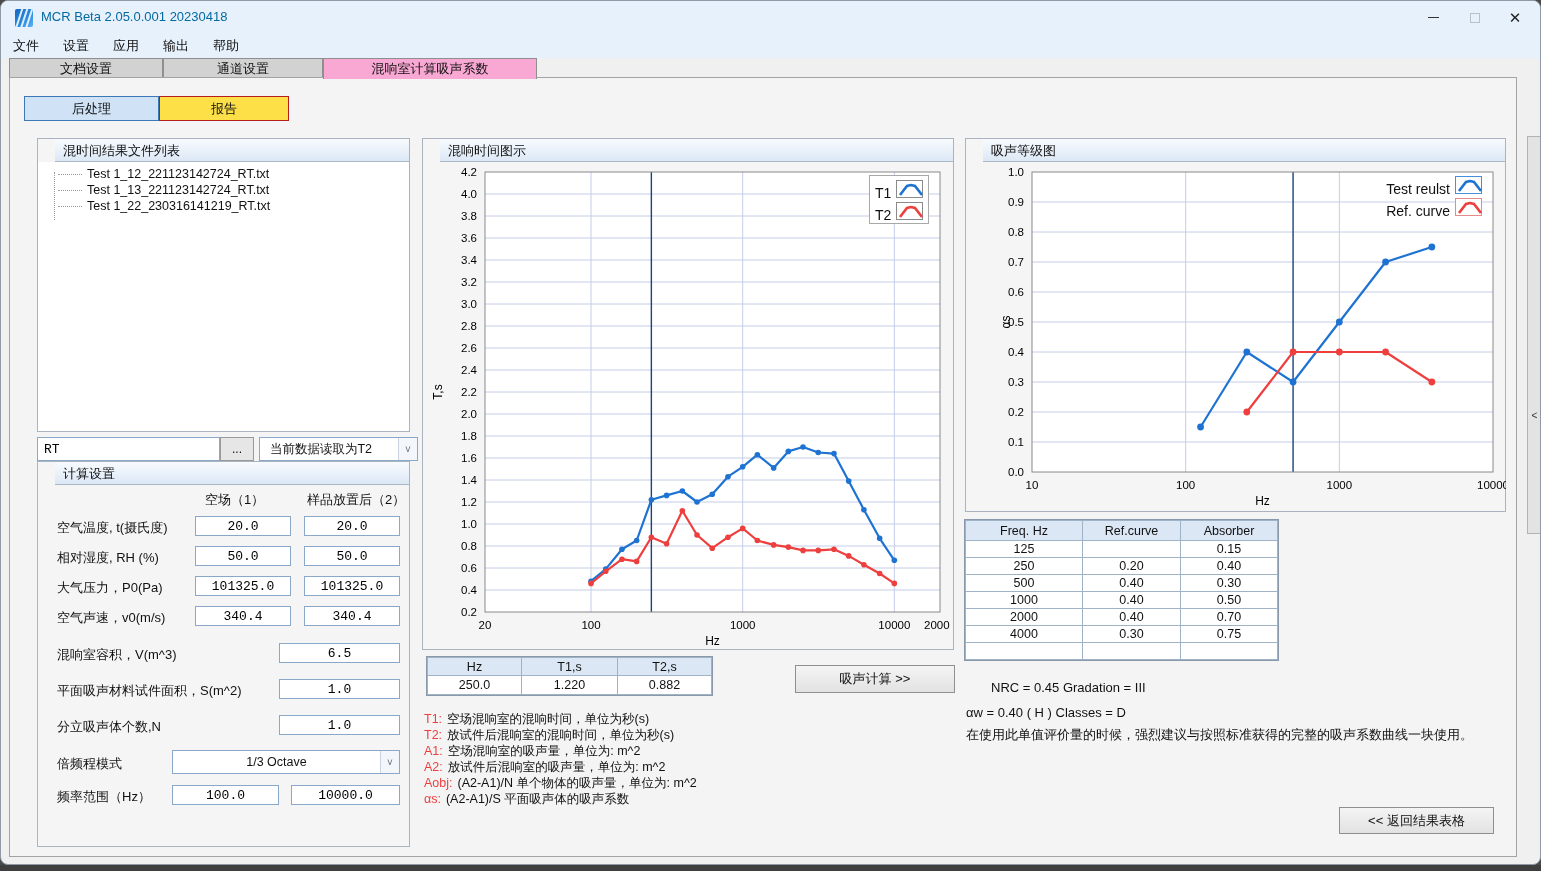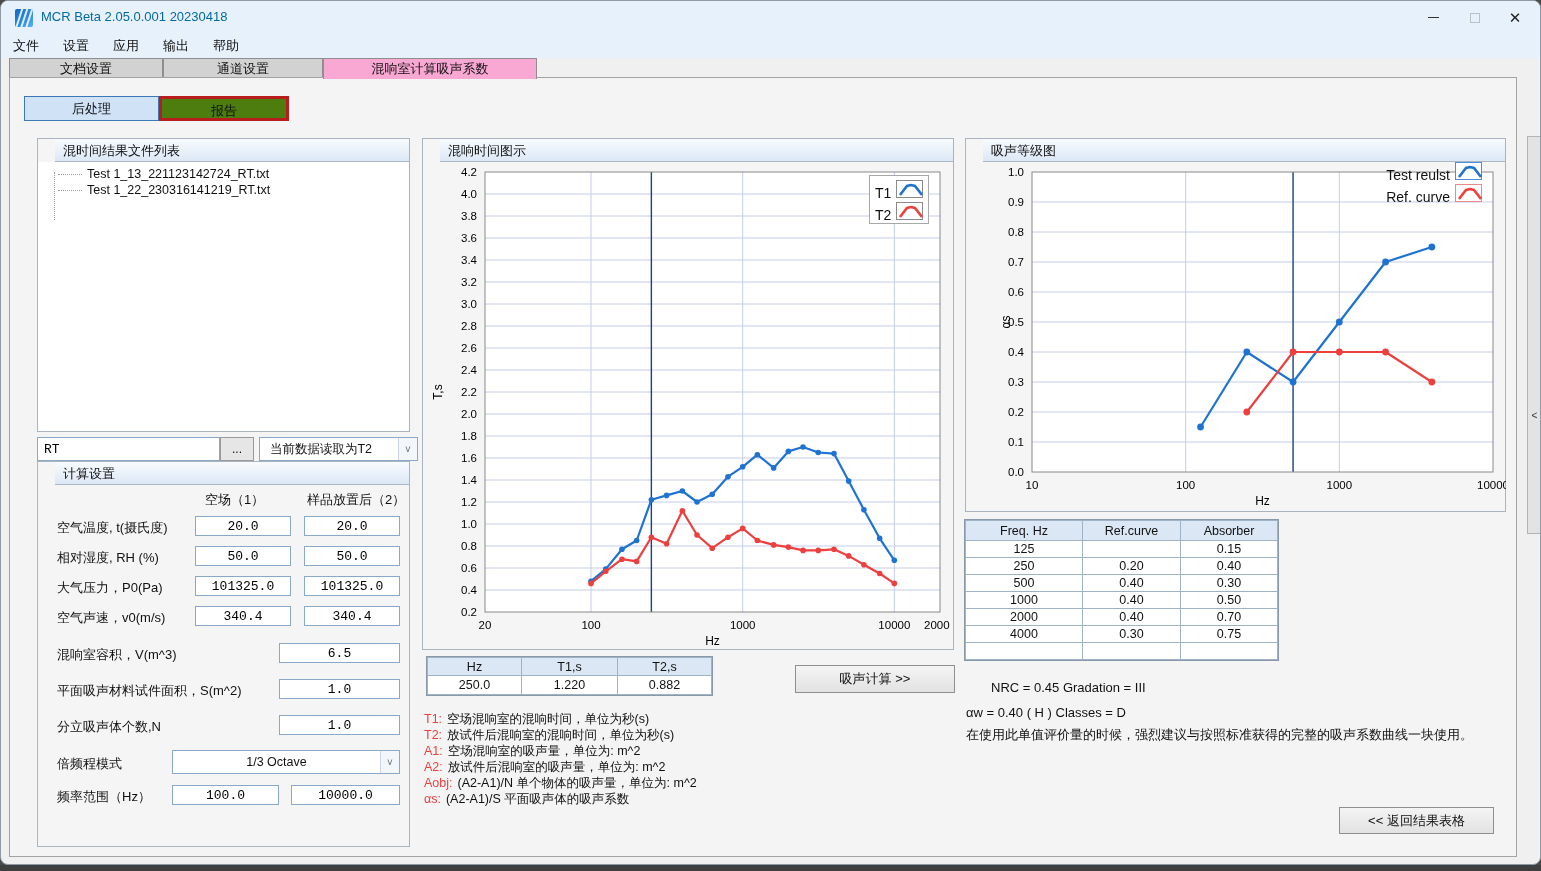--- a/index.html
+++ b/index.html
@@ -26,21 +26,21 @@
   .menu-item { padding:3px 12px; font-size:13px; color:#111; }
 
   
   .tab { position:absolute; top:57px; height:20px; line-height:19px; text-align:center; font-size:13px;
          background:#d2d2d2; border:1px solid #8f8f8f; border-bottom:none; color:#111; }
   .tab.active { background:#f9a8d4; height:21px; z-index:5; }
 
   #mainpanel { position:absolute; left:8px; top:76px; width:1508px; height:780px;
                background:#f4f4f4; border:1px solid #a3a3a3; }
 
-  .subtab { position:absolute; top:18px; height:25px; line-height:23px; text-align:center; font-size:13px; border:3px solid #b91c1c; background:#4d7c0f; }
+  .subtab { position:absolute; top:18px; height:25px; line-height:23px; text-align:center; font-size:13px; border:1px solid #b91c1c; background:#fde047; }
   #subtab-post { left:14px; width:135px; background:#cfe2f6; border:1px solid #3c78b5; z-index:2; }
   #subtab-report { left:149px; width:130px; }
 
   
   .panel { position:absolute; border:1px solid #a9b4c0; background:#f5f5f5;padding-left:17px; }
   .panel-hd { height:23px; background:linear-gradient(#f8fbfe,#dce8f6); border-bottom:1px solid #aab6c2;
               font-size:13px; padding:3px 8px; color:#111; }
 
   
   #filelist-body { position:absolute; left:0; top:23px; right:0; bottom:0; background:#fff; }
@@ -135,20 +135,21 @@
   <div id="mainpanel">
 
     <div class="subtab" id="subtab-post">后处理</div>
     <div class="subtab" id="subtab-report">报告</div>
 
     <div class="panel" style="left:27px;top:60px;width:373px;height:294px;">
       <div class="panel-hd">混时间结果文件列表</div>
       <div id="filelist-body">
         <div id="tree-guide"></div>
         <div class="li-wrap">
+          <div class="li">Test 1_12_221123142724_RT.txt</div>
           <div class="li">Test 1_13_221123142724_RT.txt</div>
           <div class="li">Test 1_22_230316141219_RT.txt</div>
         </div>
       </div>
     </div>
 
     <input id="rt-input" class="tbox" value="RT" style="">
     <div id="rt-browse">...</div>
     <div id="rt-combo" class="combo">
       <span class="ctext">当前数据读取为T2</span>
@@ -379,21 +380,21 @@
         <circle cx="371.33333333333326" cy="160" r="3.4" fill="#1e73d2"></circle>
         <circle cx="417.5916093336984" cy="100" r="3.4" fill="#1e73d2"></circle>
         <circle cx="463.8498853340635" cy="85" r="3.4" fill="#1e73d2"></circle>
         <polyline points="278.816781332603,250 325.0750573329682,190 371.33333333333326,190 417.5916093336984,190 463.8498853340635,220" fill="none" stroke="#ee3f3f" stroke-width="2.2" stroke-linejoin="round"></polyline>
         <circle cx="278.816781332603" cy="250" r="3.4" fill="#ee3f3f"></circle>
         <circle cx="325.0750573329682" cy="190" r="3.4" fill="#ee3f3f"></circle>
         <circle cx="371.33333333333326" cy="190" r="3.4" fill="#ee3f3f"></circle>
         <circle cx="417.5916093336984" cy="190" r="3.4" fill="#ee3f3f"></circle>
         <circle cx="463.8498853340635" cy="220" r="3.4" fill="#ee3f3f"></circle>
       </svg>
-    <div class="legend" style="left:1310px;top:83px;width:162px;">
+    <div class="legend" style="left:1310px;top:97px;width:162px;">
       <div class="leg-row">
         <span class="leg-label">Test reulst</span>
         <span class="leg-icon" style="border-color:#4a90d9"><svg width="27" height="18">
               <polyline points="3,14 10,5 14,4 18,5 25,14" stroke="#1e73d2" stroke-width="2.6" fill="none"></polyline>
             </svg></span>
       </div>
       <div class="leg-row">
         <span class="leg-label">Ref. curve</span>
         <span class="leg-icon" style="border-color:#e88a8a"><svg width="27" height="18">
               <polyline points="3,14 10,5 14,4 18,5 25,14" stroke="#ee3f3f" stroke-width="2.6" fill="none"></polyline>

